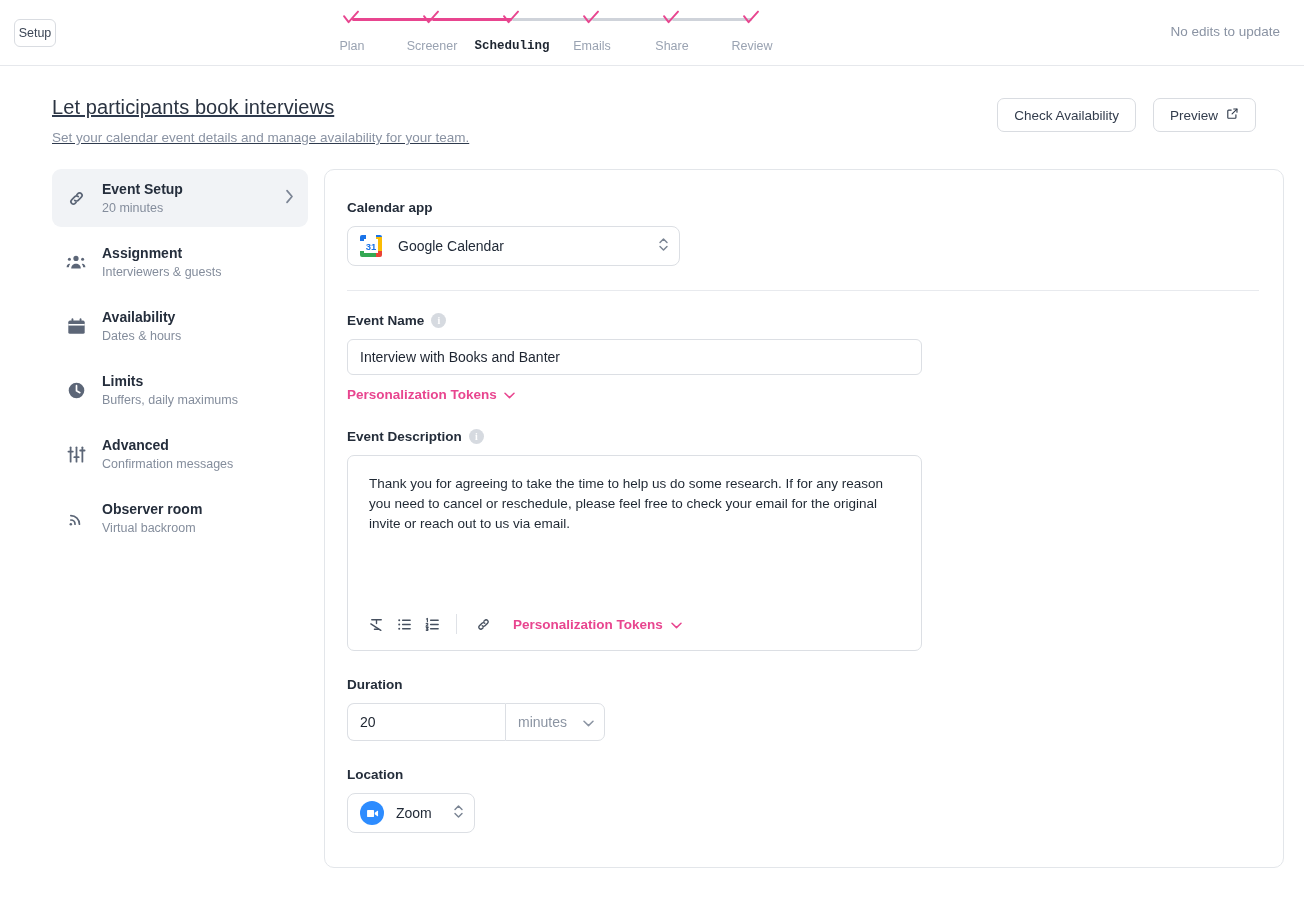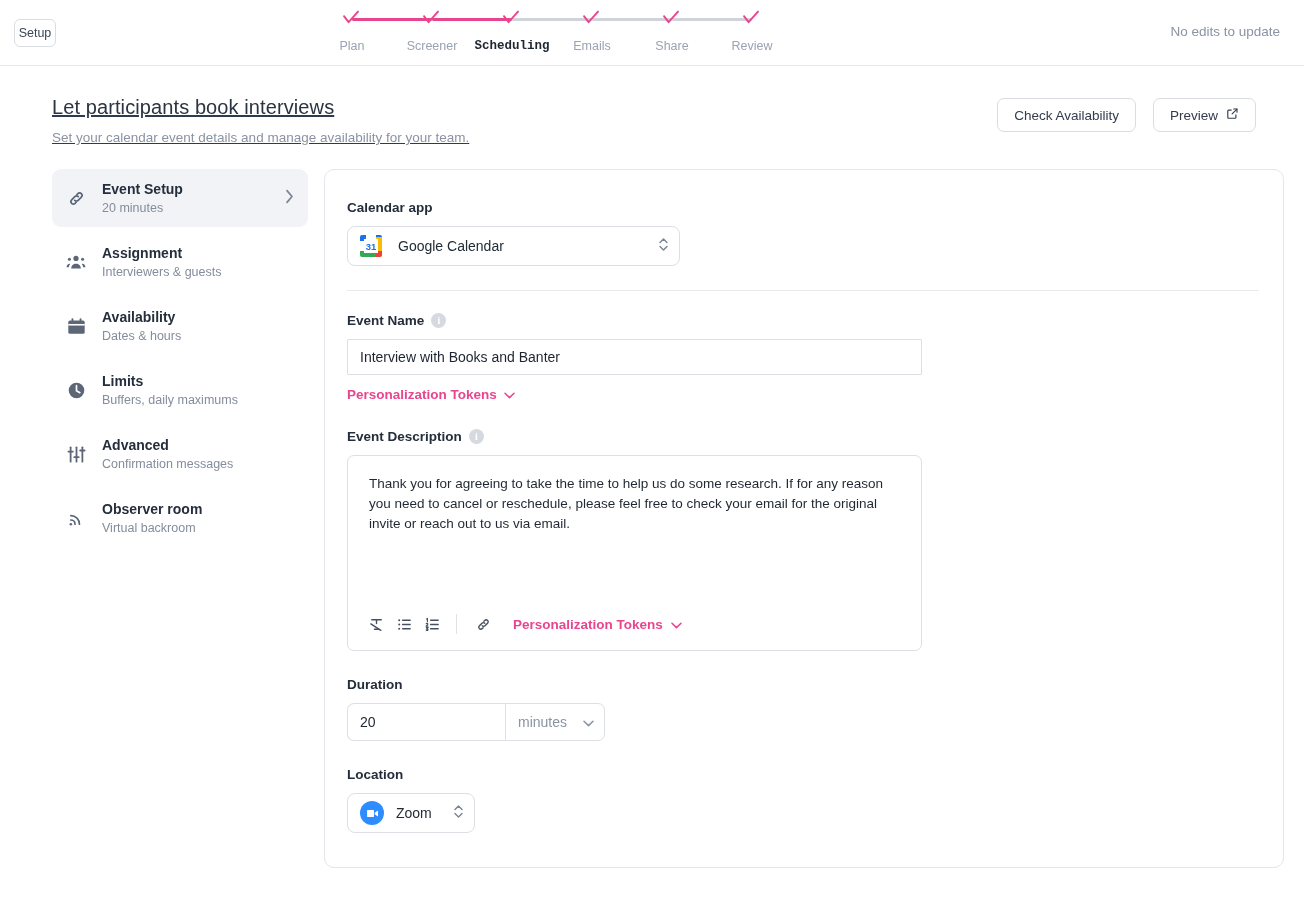--- a/index.html
+++ b/index.html
@@ -134,21 +134,21 @@
   }
   .select-pill.narrow { width: 128px; }
   .select-val { flex: 1 1 auto; font-size: 14px; color: #222b38; margin-left: 16px; }
   .select-pill.narrow .select-val { margin-left: 12px; }
   .updown { color: #7a8493; flex: none; }
 
   .divider { height: 1px; background: #e8eaee; margin: 24px 0 22px 0; }
 
   .text-input {
     width: 575px; height: 36px;
-    border: 1px solid #dcdfe4; border-radius: 1px;
+    border: 1px solid #dcdfe4; border-radius: 6px;
     background: #fff; padding: 0 12px;
     font-size: 14px; color: #1d2430;
     font-family: "Liberation Sans", sans-serif;
     display: flex; align-items: center;
   }
 
   .tokens-link {
     margin-top: 12px;
     display: inline-flex; align-items: center; gap: 7px;
     color: #e8458f; font-size: 13.5px; font-weight: bold;

